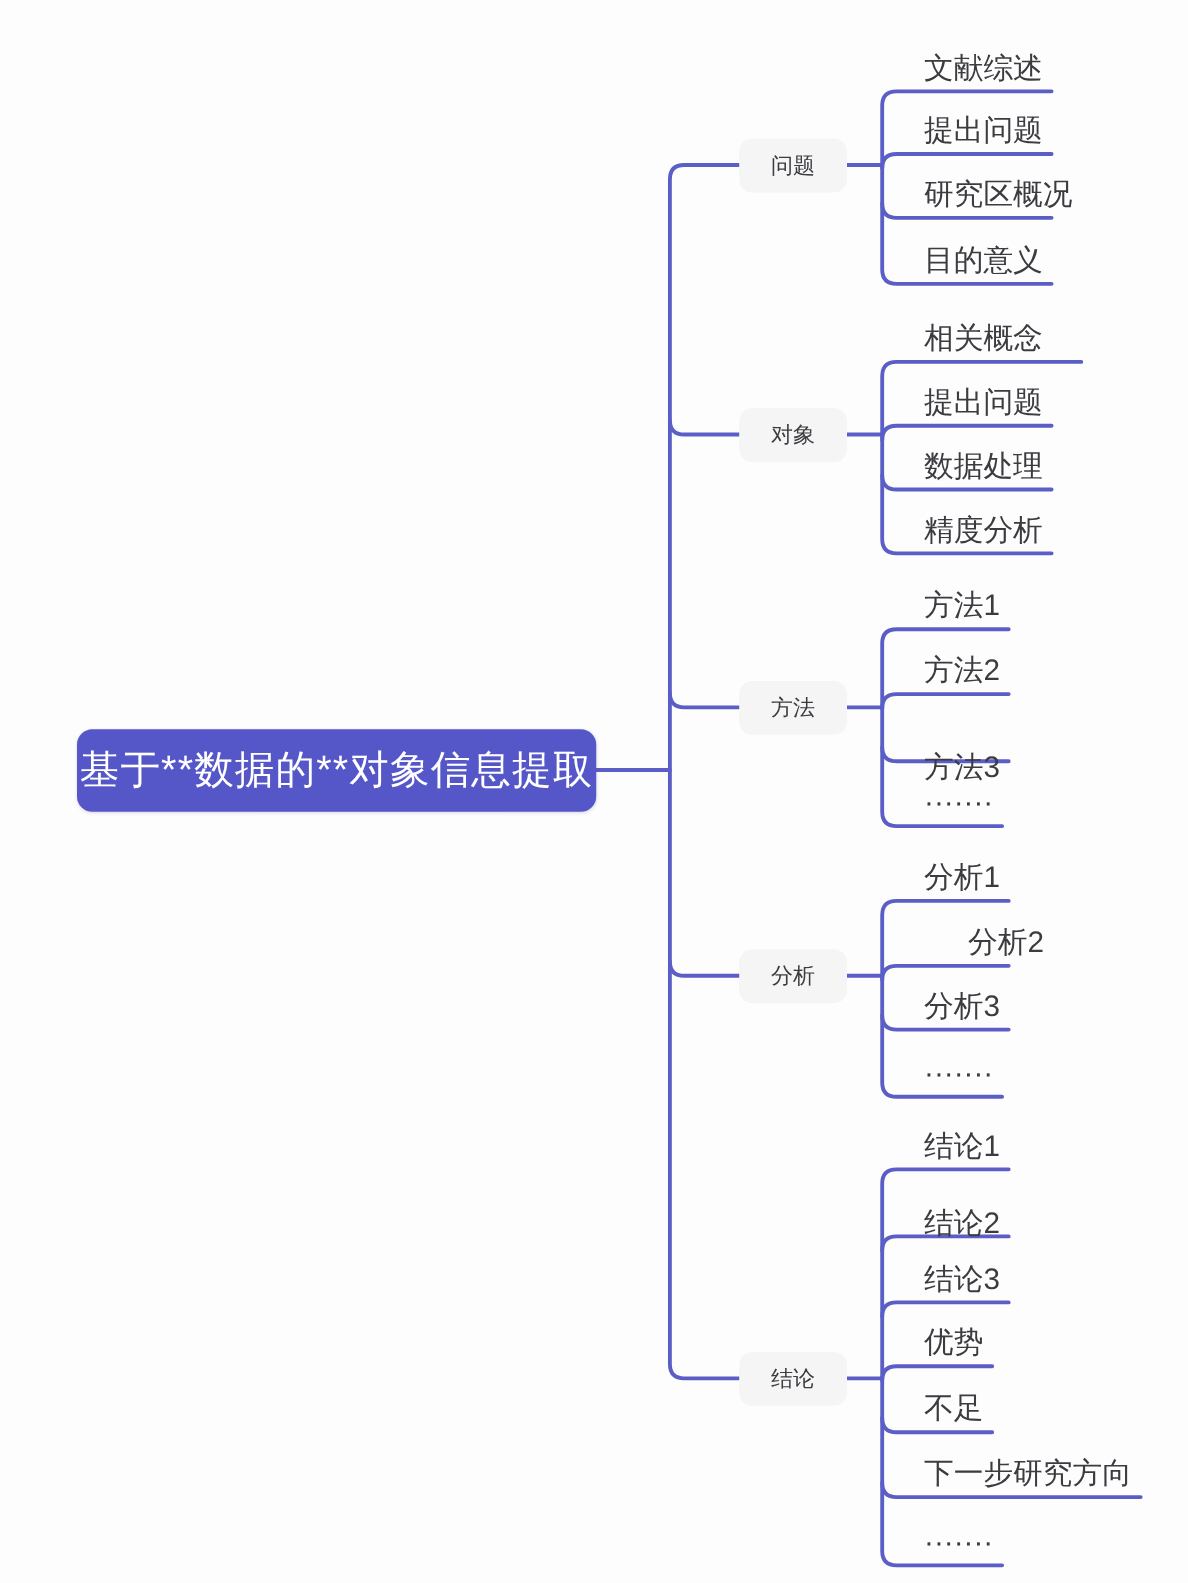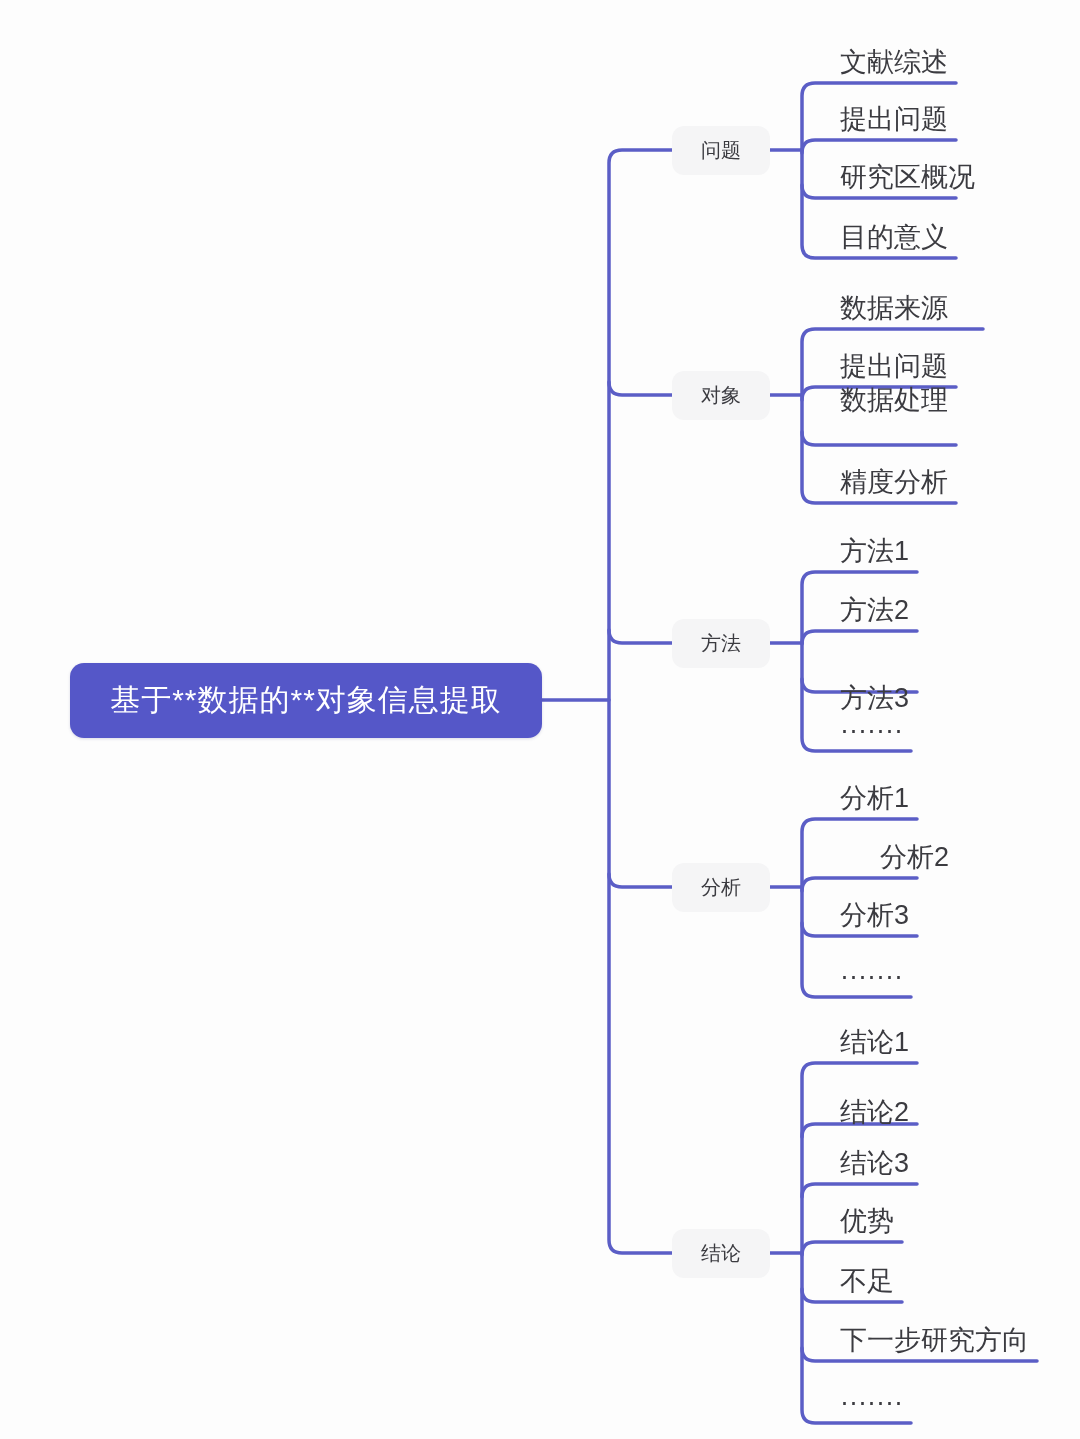--- a/index.html
+++ b/index.html
@@ -20,21 +20,21 @@
     width:1080px;height:1439px;
   }
   .root-node{
     position:absolute;
     left:70px;top:663px;
     width:472px;height:75px;
     background:var(--root-bg,#5557c8);
     color:var(--root-text,#ffffff);
     border-radius:14px;
     display:flex;align-items:center;justify-content:center;
-    font-size:30px;
+    font-size:36px;
     font-weight:500;
     letter-spacing:1px;
     white-space:nowrap;
     box-shadow:0 1px 3px rgba(60,60,120,0.18);
   }
   .branch{
     position:absolute;
     width:98px;height:49px;
     background:var(--branch-bg,#f5f5f6);
     color:var(--text,#3b3b40);
@@ -89,23 +89,23 @@
       <path d="M 802 1348 Q 802 1361 815 1361 L 1037 1361" fill="none" stroke="#5b5ec6" stroke-width="3.5" stroke-linecap="round"></path>
     </svg>
   <div class="root-node">基于**数据的**对象信息提取</div>
 
 <div class="branch" style="left: 672px; top: 125.5px;">问题</div>
     <div class="child" style="left: 840px; top: 62px;">文献综述</div>
     <div class="child" style="left: 840px; top: 119px;">提出问题</div>
     <div class="child" style="left: 840px; top: 177px;">研究区概况</div>
     <div class="child" style="left: 840px; top: 237px;">目的意义</div>
     <div class="branch" style="left: 672px; top: 370.5px;">对象</div>
-    <div class="child" style="left: 840px; top: 308px;">数据来源</div>
+    <div class="child" style="left: 840px; top: 308px;">相关概念</div>
     <div class="child" style="left: 840px; top: 366px;">提出问题</div>
-    <div class="child" style="left: 840px; top: 400px; font-family: Liberation Serif, serif;">数据处理</div>
+    <div class="child" style="left: 840px; top: 424px; font-family: Liberation Serif, serif;">数据处理</div>
     <div class="child" style="left: 840px; top: 482px;">精度分析</div>
     <div class="branch" style="left: 672px; top: 618.5px;">方法</div>
     <div class="child" style="left: 840px; top: 551px;">方法1</div>
     <div class="child" style="left: 840px; top: 610px;">方法2</div>
     <div class="child" style="left: 840px; top: 671px; margin-top: 27px;">方法3</div>
     <div class="child" style="left: 840px; top: 730px;">·······</div>
     <div class="branch" style="left: 672px; top: 862.5px;">分析</div>
     <div class="child" style="left: 840px; top: 798px;">分析1</div>
     <div class="child" style="left: 840px; top: 857px; margin-left: 40px;">分析2</div>
     <div class="child" style="left: 840px; top: 915px;">分析3</div>

